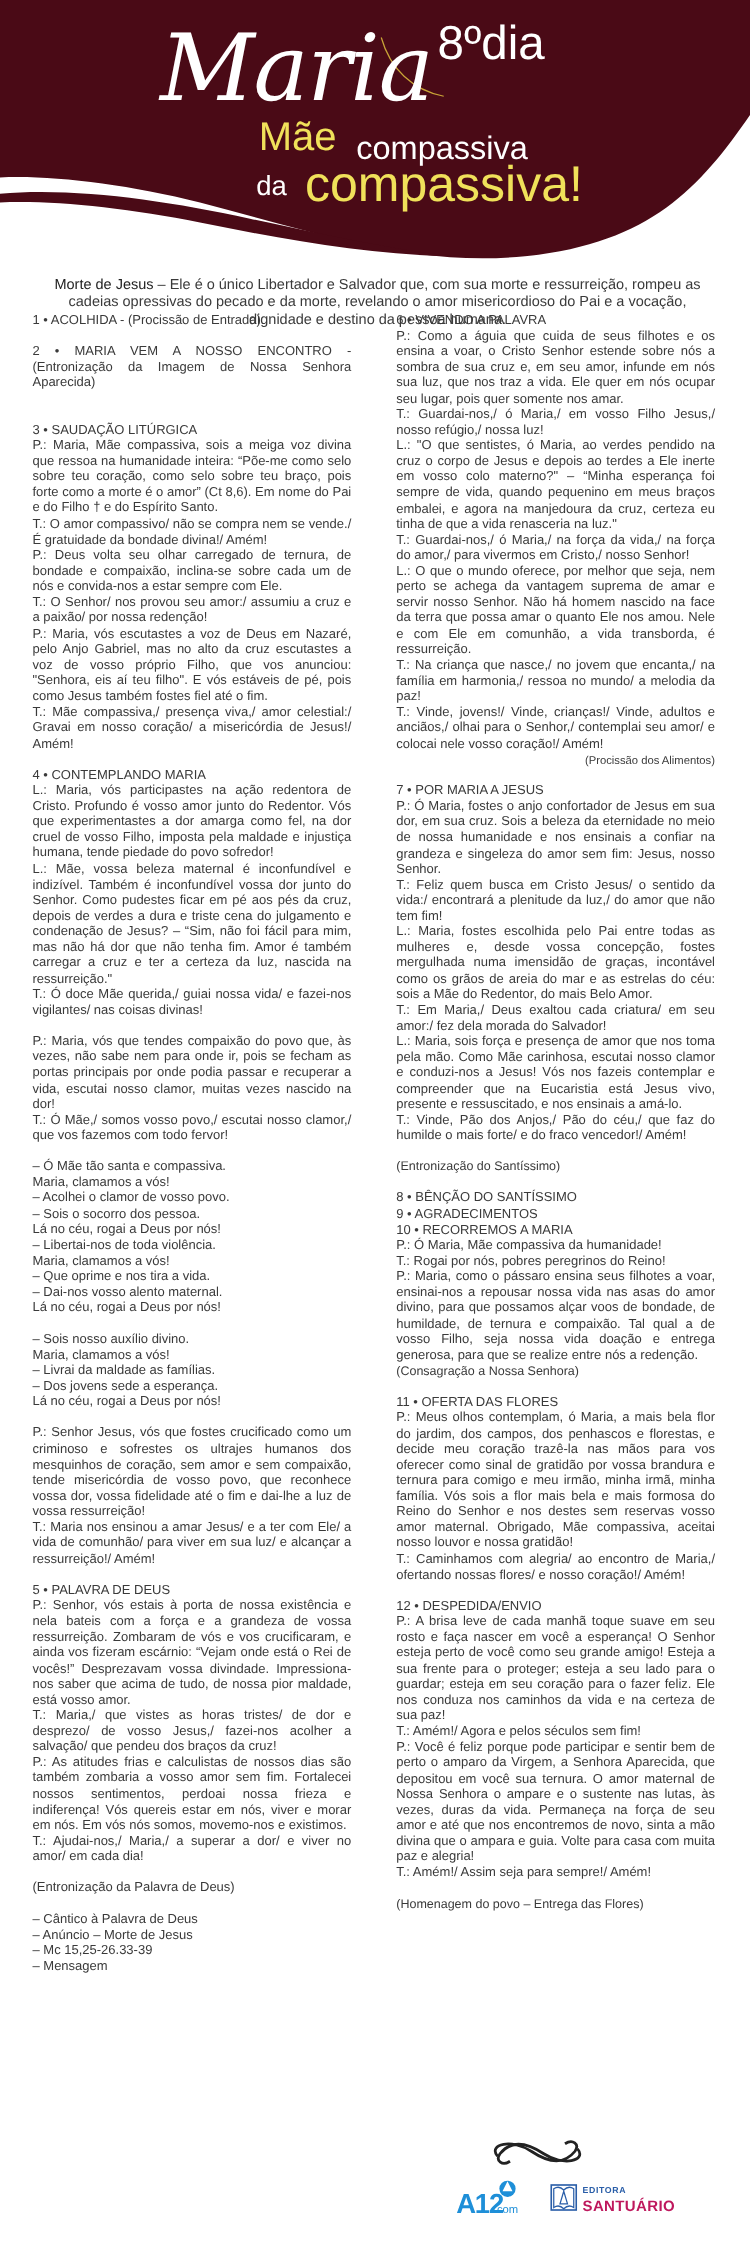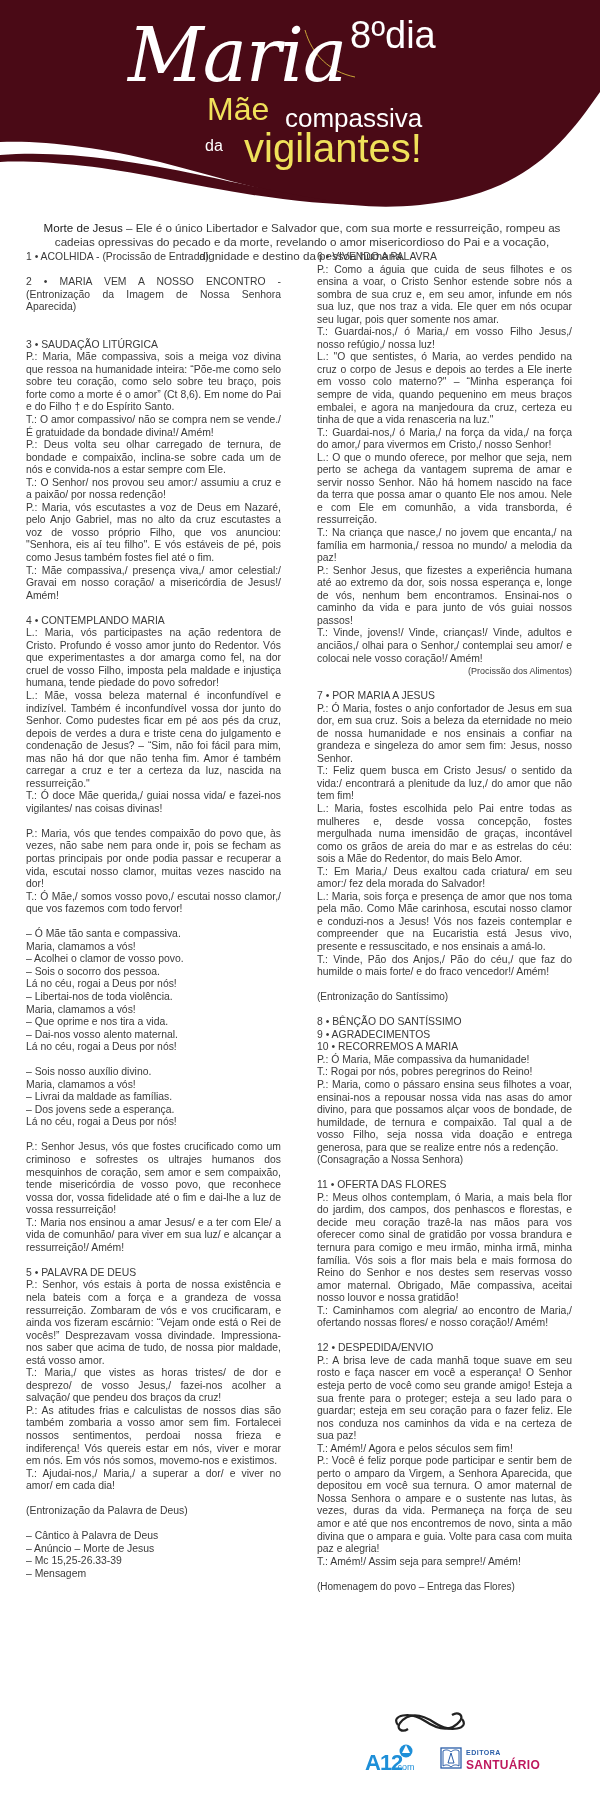--- a/index.html
+++ b/index.html
@@ -6,21 +6,21 @@
   html, body { width: 600px; background: #ffffff; }
   body { font-family: "Liberation Sans", sans-serif; color: #3a3a3a; position: relative; width: 600px; height: 1800px; overflow: hidden; }
 
   
   .header { position: absolute; left: 0; top: 0; width: 554px; height: 235px; }
   .header svg.bg { position: absolute; left: 0; top: 0; }
   .title-script { position: absolute; left: 128px; top: 18px; font-family: "DejaVu Serif", serif; font-style: italic; font-size: 74px; color: #ffffff; letter-spacing: -1px; line-height: 1; }
   .title-day { position: absolute; left: 350px; top: 16px; font-size: 38px; color: #ffffff; line-height: 1; }
   .title-mae { position: absolute; left: 207px; top: 93px; font-size: 32px; color: #f0e15a; line-height: 1; }
   .title-comp { position: absolute; left: 285px; top: 105px; font-size: 26px; color: #ffffff; line-height: 1; }
-  .title-da { position: absolute; left: 205px; top: 138px; font-size: 16px; color: #ffffff; line-height: 1; }
+  .title-da { position: absolute; left: 205px; top: 138px; font-size: 22px; color: #ffffff; line-height: 1; }
   .title-hum { position: absolute; left: 244px; top: 128px; font-size: 40px; color: #f0e15a; line-height: 1; }
 
   
   .intro { position: absolute; left: 32px; top: 221px; width: 540px; font-size: 11.6px; line-height: 14px; color: #3a3a3a; text-align: center; }
   .intro b { font-weight: normal; color: #222; }
 
   
   .col { position: absolute; top: 251px; width: 255px; font-size: 10.4px; line-height: 12.55px; color: #3a3a3a; }
   .col.left { left: 26px; }
   .col.right { left: 317px; }
@@ -50,21 +50,21 @@
   <svg class="bg" width="600" height="235" viewBox="0 0 600 235">
     <path d="M0,0 H600 V92 C560,150 520,195 420,205 C330,214 250,185 160,162 C100,147 40,140 0,142 Z" fill="#4a0a16"></path>
     <path d="M0,155 C60,150 130,160 200,175 C270,190 330,203 370,205 C300,205 230,192 160,178 C100,166 40,160 0,162 Z" fill="#4a0a16"></path>
     <path d="M305,30 C312,55 330,72 355,77" fill="none" stroke="#c9a437" stroke-width="1"></path>
   </svg>
   <div class="title-script">Maria</div>
   <div class="title-day">8ºdia</div>
   <div class="title-mae">Mãe</div>
   <div class="title-comp">compassiva</div>
   <div class="title-da">da</div>
-  <div class="title-hum">vigilantes!</div>
+  <div class="title-hum">compassiva!</div>
 </div>
 
 <div class="intro">
   <b>Morte de Jesus</b><span> – Ele é o único Libertador e Salvador que, com sua morte e ressurreição, rompeu as cadeias opressivas do pecado e da morte, revelando o amor misericordioso do Pai e a vocação, dignidade e destino da pessoa humana.</span>
 </div>
 
 <div class="col left">
   <div class="block heading">1 • ACOLHIDA - (Procissão de Entrada)</div>
   <div class="block p heading">2 • MARIA VEM A NOSSO ENCONTRO - (Entronização da Imagem de Nossa Senhora Aparecida)</div>
   <div class="gap"></div>
@@ -131,21 +131,20 @@
 
 <div class="col right">
   <div class="block">
     <div class="heading">6 • VIVENDO A PALAVRA</div>
     <div class="p">P.: Como a águia que cuida de seus filhotes e os ensina a voar, o Cristo Senhor estende sobre nós a sombra de sua cruz e, em seu amor, infunde em nós sua luz, que nos traz a vida. Ele quer em nós ocupar seu lugar, pois quer somente nos amar.</div>
     <div class="p">T.: Guardai-nos,/ ó Maria,/ em vosso Filho Jesus,/ nosso refúgio,/ nossa luz!</div>
     <div class="p">L.: "O que sentistes, ó Maria, ao verdes pendido na cruz o corpo de Jesus e depois ao terdes a Ele inerte em vosso colo materno?" – “Minha esperança foi sempre de vida, quando pequenino em meus braços embalei, e agora na manjedoura da cruz, certeza eu tinha de que a vida renasceria na luz."</div>
     <div class="p">T.: Guardai-nos,/ ó Maria,/ na força da vida,/ na força do amor,/ para vivermos em Cristo,/ nosso Senhor!</div>
     <div class="p">L.: O que o mundo oferece, por melhor que seja, nem perto se achega da vantagem suprema de amar e servir nosso Senhor. Não há homem nascido na face da terra que possa amar o quanto Ele nos amou. Nele e com Ele em comunhão, a vida transborda, é ressurreição.</div>
     <div class="p">T.: Na criança que nasce,/ no jovem que encanta,/ na família em harmonia,/ ressoa no mundo/ a melodia da paz!</div>
-    <div class="p">P.: Senhor Jesus, que fizestes a experiência humana até ao extremo da dor, sois nossa esperança e, longe de vós, nenhum bem encontramos. Ensinai-nos o caminho da vida e para junto de vós guiai nossos passos!</div>
     <div class="p">T.: Vinde, jovens!/ Vinde, crianças!/ Vinde, adultos e anciãos,/ olhai para o Senhor,/ contemplai seu amor/ e colocai nele vosso coração!/ Amém!</div>
     <div class="note-right">(Procissão dos Alimentos)</div>
   </div>
 
   <div class="block">
     <div class="heading">7 • POR MARIA A JESUS</div>
     <div class="p">P.: Ó Maria, fostes o anjo confortador de Jesus em sua dor, em sua cruz. Sois a beleza da eternidade no meio de nossa humanidade e nos ensinais a confiar na grandeza e singeleza do amor sem fim: Jesus, nosso Senhor.</div>
     <div class="p">T.: Feliz quem busca em Cristo Jesus/ o sentido da vida:/ encontrará a plenitude da luz,/ do amor que não tem fim!</div>
     <div class="p">L.: Maria, fostes escolhida pelo Pai entre todas as mulheres e, desde vossa concepção, fostes mergulhada numa imensidão de graças, incontável como os grãos de areia do mar e as estrelas do céu: sois a Mãe do Redentor, do mais Belo Amor.</div>
     <div class="p">T.: Em Maria,/ Deus exaltou cada criatura/ em seu amor:/ fez dela morada do Salvador!</div>

